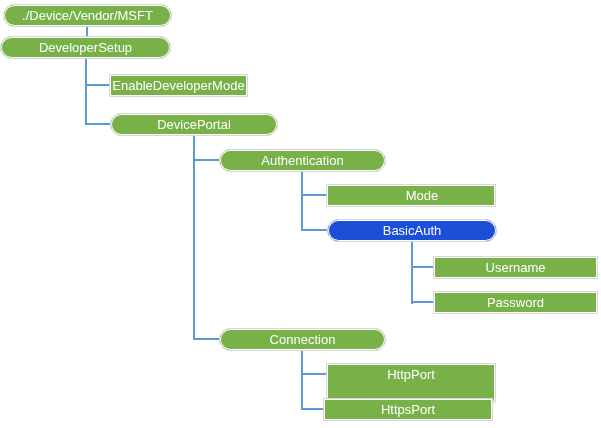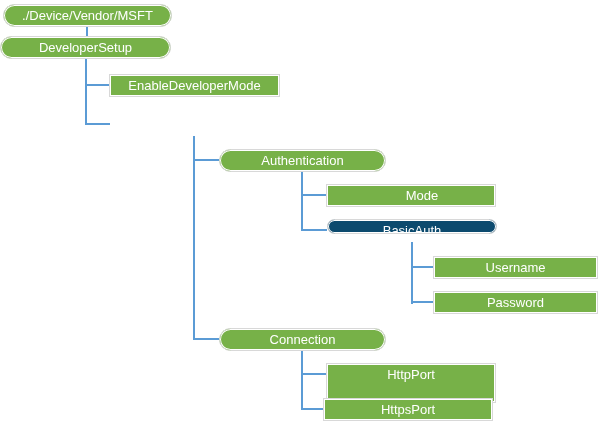--- a/index.html
+++ b/index.html
@@ -56,22 +56,23 @@
     <div class="conn" style="background: rgb(91, 155, 213); left: 302px; top: 194px; width: 24px; height: 2px;"></div>
     <div class="conn" style="background: rgb(91, 155, 213); left: 302px; top: 229px; width: 25px; height: 2px;"></div>
     <div class="conn" style="background: rgb(91, 155, 213); left: 411px; top: 242px; width: 2px; height: 62px;"></div>
     <div class="conn" style="background: rgb(91, 155, 213); left: 412px; top: 266px; width: 21px; height: 2px;"></div>
     <div class="conn" style="background: rgb(91, 155, 213); left: 412px; top: 301px; width: 21px; height: 2px;"></div>
     <div class="conn" style="background: rgb(91, 155, 213); left: 301px; top: 351px; width: 2px; height: 59px;"></div>
     <div class="conn" style="background: rgb(91, 155, 213); left: 302px; top: 373px; width: 24px; height: 2px;"></div>
     <div class="conn" style="background: rgb(91, 155, 213); left: 302px; top: 408px; width: 24px; height: 2px;"></div>
     <div class="node pill" style="left: 0px; top: 36px; width: 171px; height: 23px; background: rgb(119, 177, 72); color: rgb(255, 255, 255); border-color: rgb(216, 216, 216);">DeveloperSetup</div>
     <div class="node pill" style="left: 3px; top: 4px; width: 169px; height: 23px; background: rgb(119, 177, 72); color: rgb(255, 255, 255); border-color: rgb(216, 216, 216);">./Device/Vendor/MSFT</div>
-    <div class="node rect" style="left: 109px; top: 74px; width: 171px; height: 23px; background: rgb(119, 177, 72); color: rgb(255, 255, 255); border-color: rgb(216, 216, 216);">EnableDeveloperMode</div>
+    <div class="node rect" style="left: 109px; top: 74px; width: 139px; height: 23px; background: rgb(119, 177, 72); color: rgb(255, 255, 255); border-color: rgb(216, 216, 216);">EnableDeveloperMode</div>
+    <div class="node pill" style="left: 110px; top: 113px; width: 168px; height: 23px; background: rgb(119, 177, 72); color: rgb(255, 255, 255); border-color: rgb(216, 216, 216);">DevicePortal</div>
     <div class="node pill" style="left: 219px; top: 149px; width: 167px; height: 23px; background: rgb(119, 177, 72); color: rgb(255, 255, 255); border-color: rgb(216, 216, 216);">Authentication</div>
     <div class="node rect" style="left: 326px; top: 184px; width: 170px; height: 23px; background: rgb(119, 177, 72); color: rgb(255, 255, 255); border-color: rgb(216, 216, 216); padding-left: 22px;">Mode</div>
-    <div class="node pill" style="left: 327px; top: 219px; width: 170px; height: 15px; background: #0c4a6e; color: rgb(255, 255, 255); border-color: rgb(216, 216, 216);">BasicAuth</div>
+    <div class="node pill" style="left: 327px; top: 219px; width: 170px; height: 23px; background: #1d4ed8; color: rgb(255, 255, 255); border-color: rgb(216, 216, 216);">BasicAuth</div>
     <div class="node rect" style="left: 433px; top: 291px; width: 165px; height: 23px; background: rgb(119, 177, 72); color: rgb(255, 255, 255); border-color: rgb(216, 216, 216);">Password</div>
     <div class="node rect" style="left: 433px; top: 256px; width: 165px; height: 23px; background: rgb(119, 177, 72); color: rgb(255, 255, 255); border-color: rgb(216, 216, 216);">Username</div>
     <div class="node pill" style="left: 219px; top: 328px; width: 167px; height: 23px; background: rgb(119, 177, 72); color: rgb(255, 255, 255); border-color: rgb(216, 216, 216);">Connection</div>
     <div class="node rect" style="left: 326px; top: 363px; width: 170px; height: 40px; background: rgb(119, 177, 72); color: rgb(255, 255, 255); border-color: rgb(216, 216, 216);">HttpPort</div>
     <div class="node rect" style="left: 323px; top: 398px; width: 170px; height: 23px; background: rgb(119, 177, 72); color: rgb(255, 255, 255); border-color: rgb(216, 216, 216);">HttpsPort</div>
   </div>
 
 </body></html>

